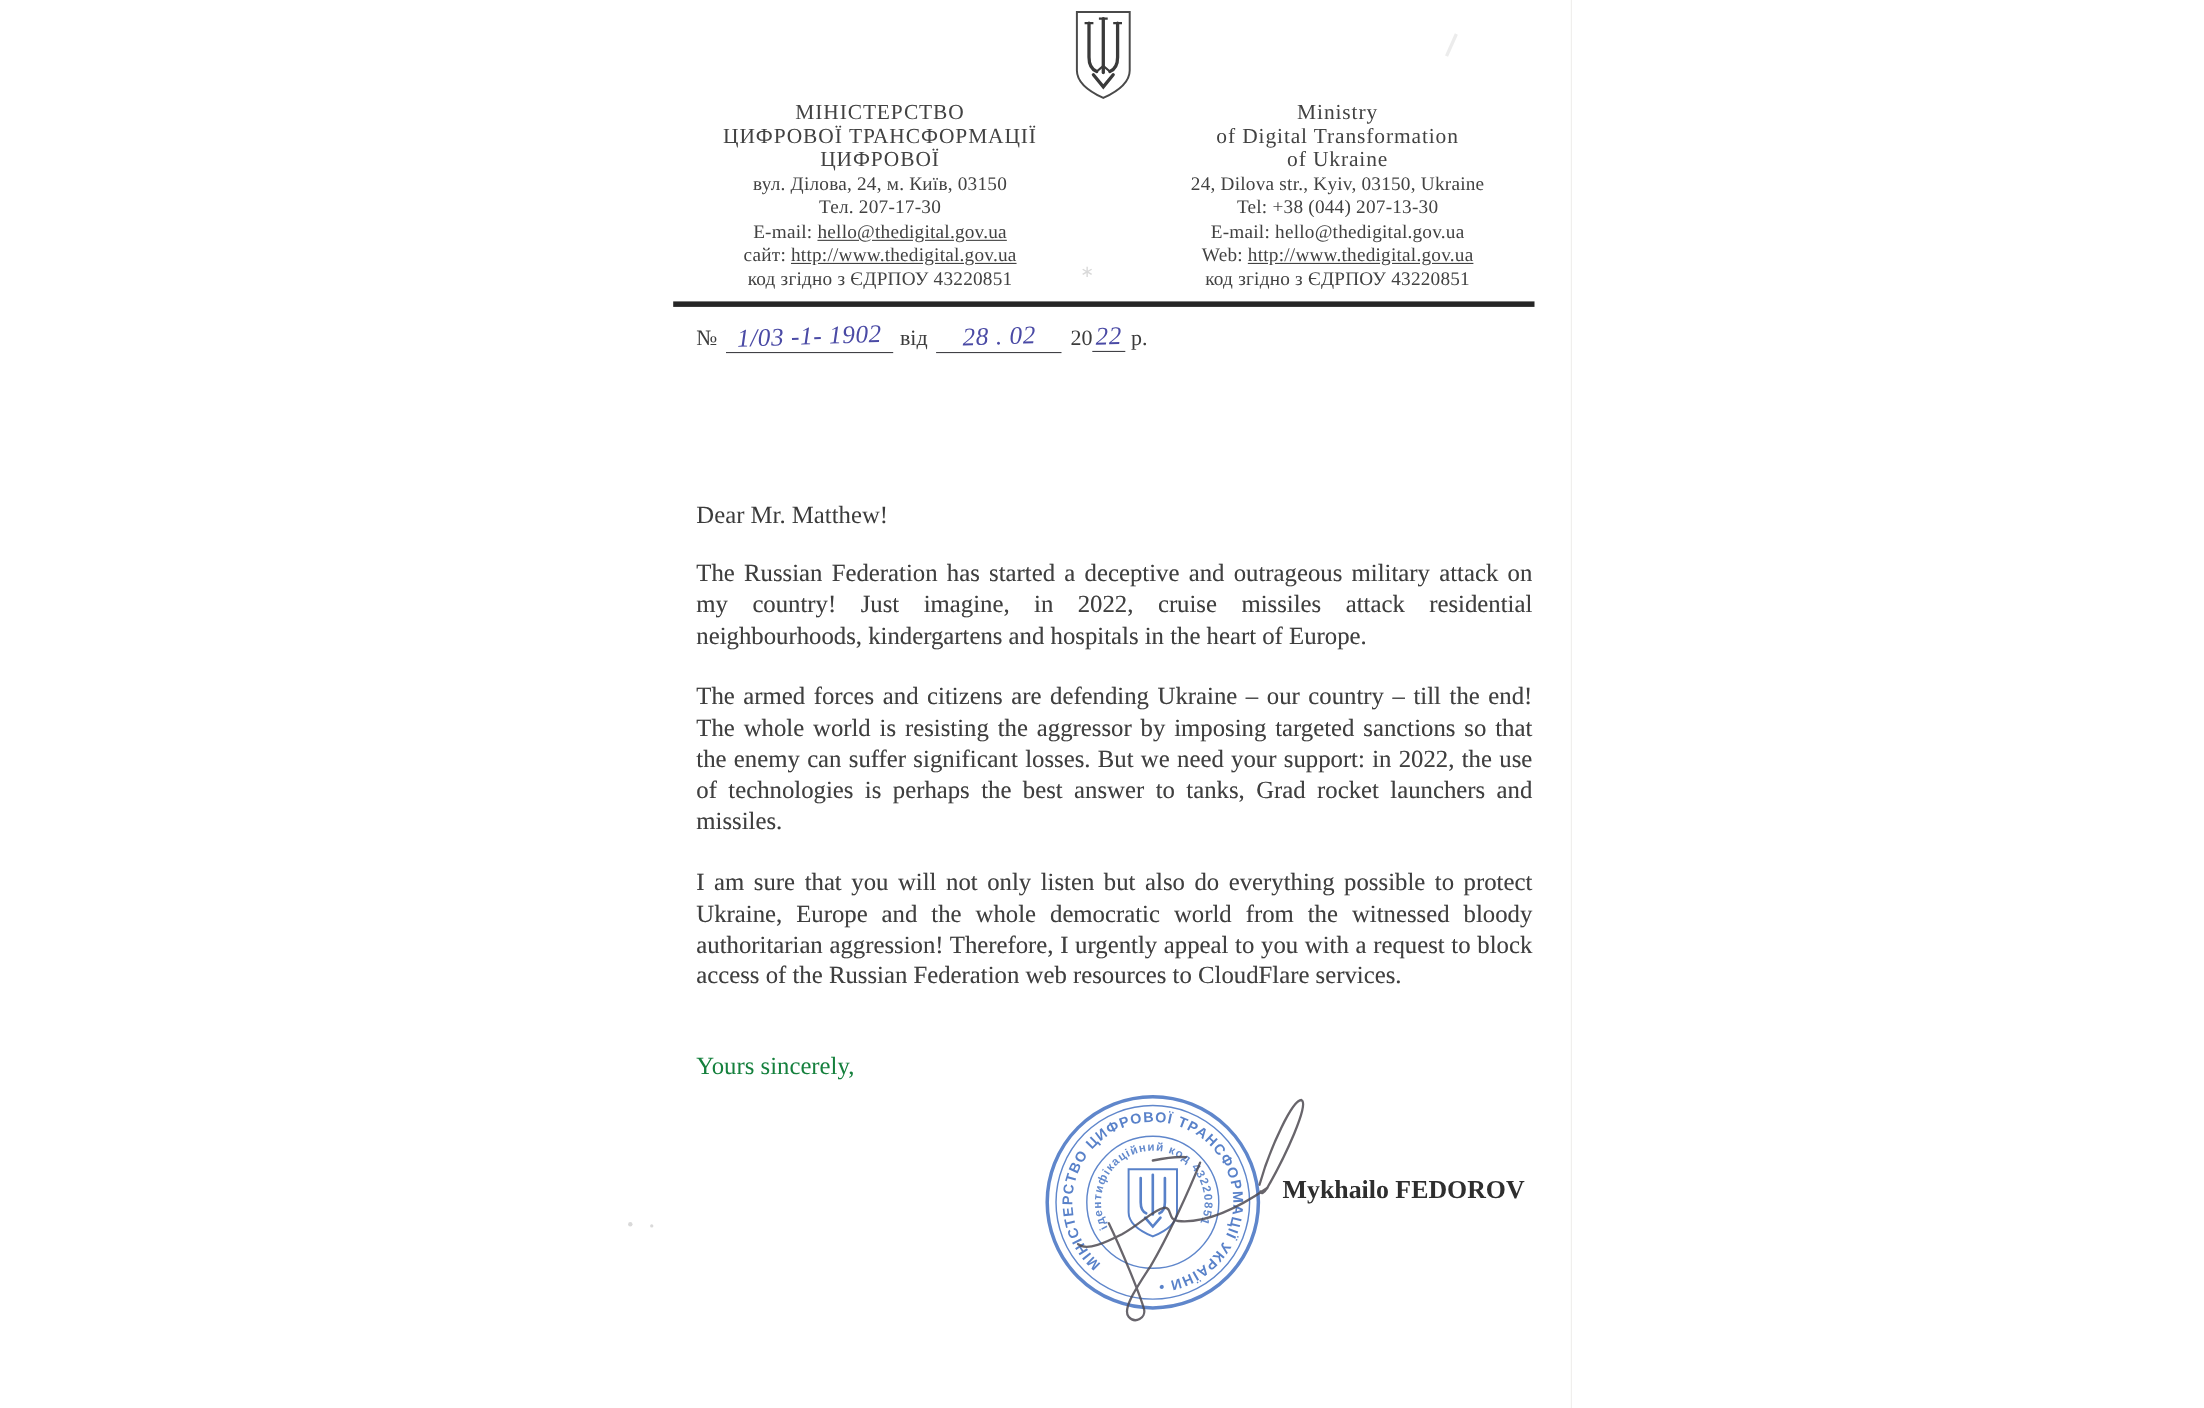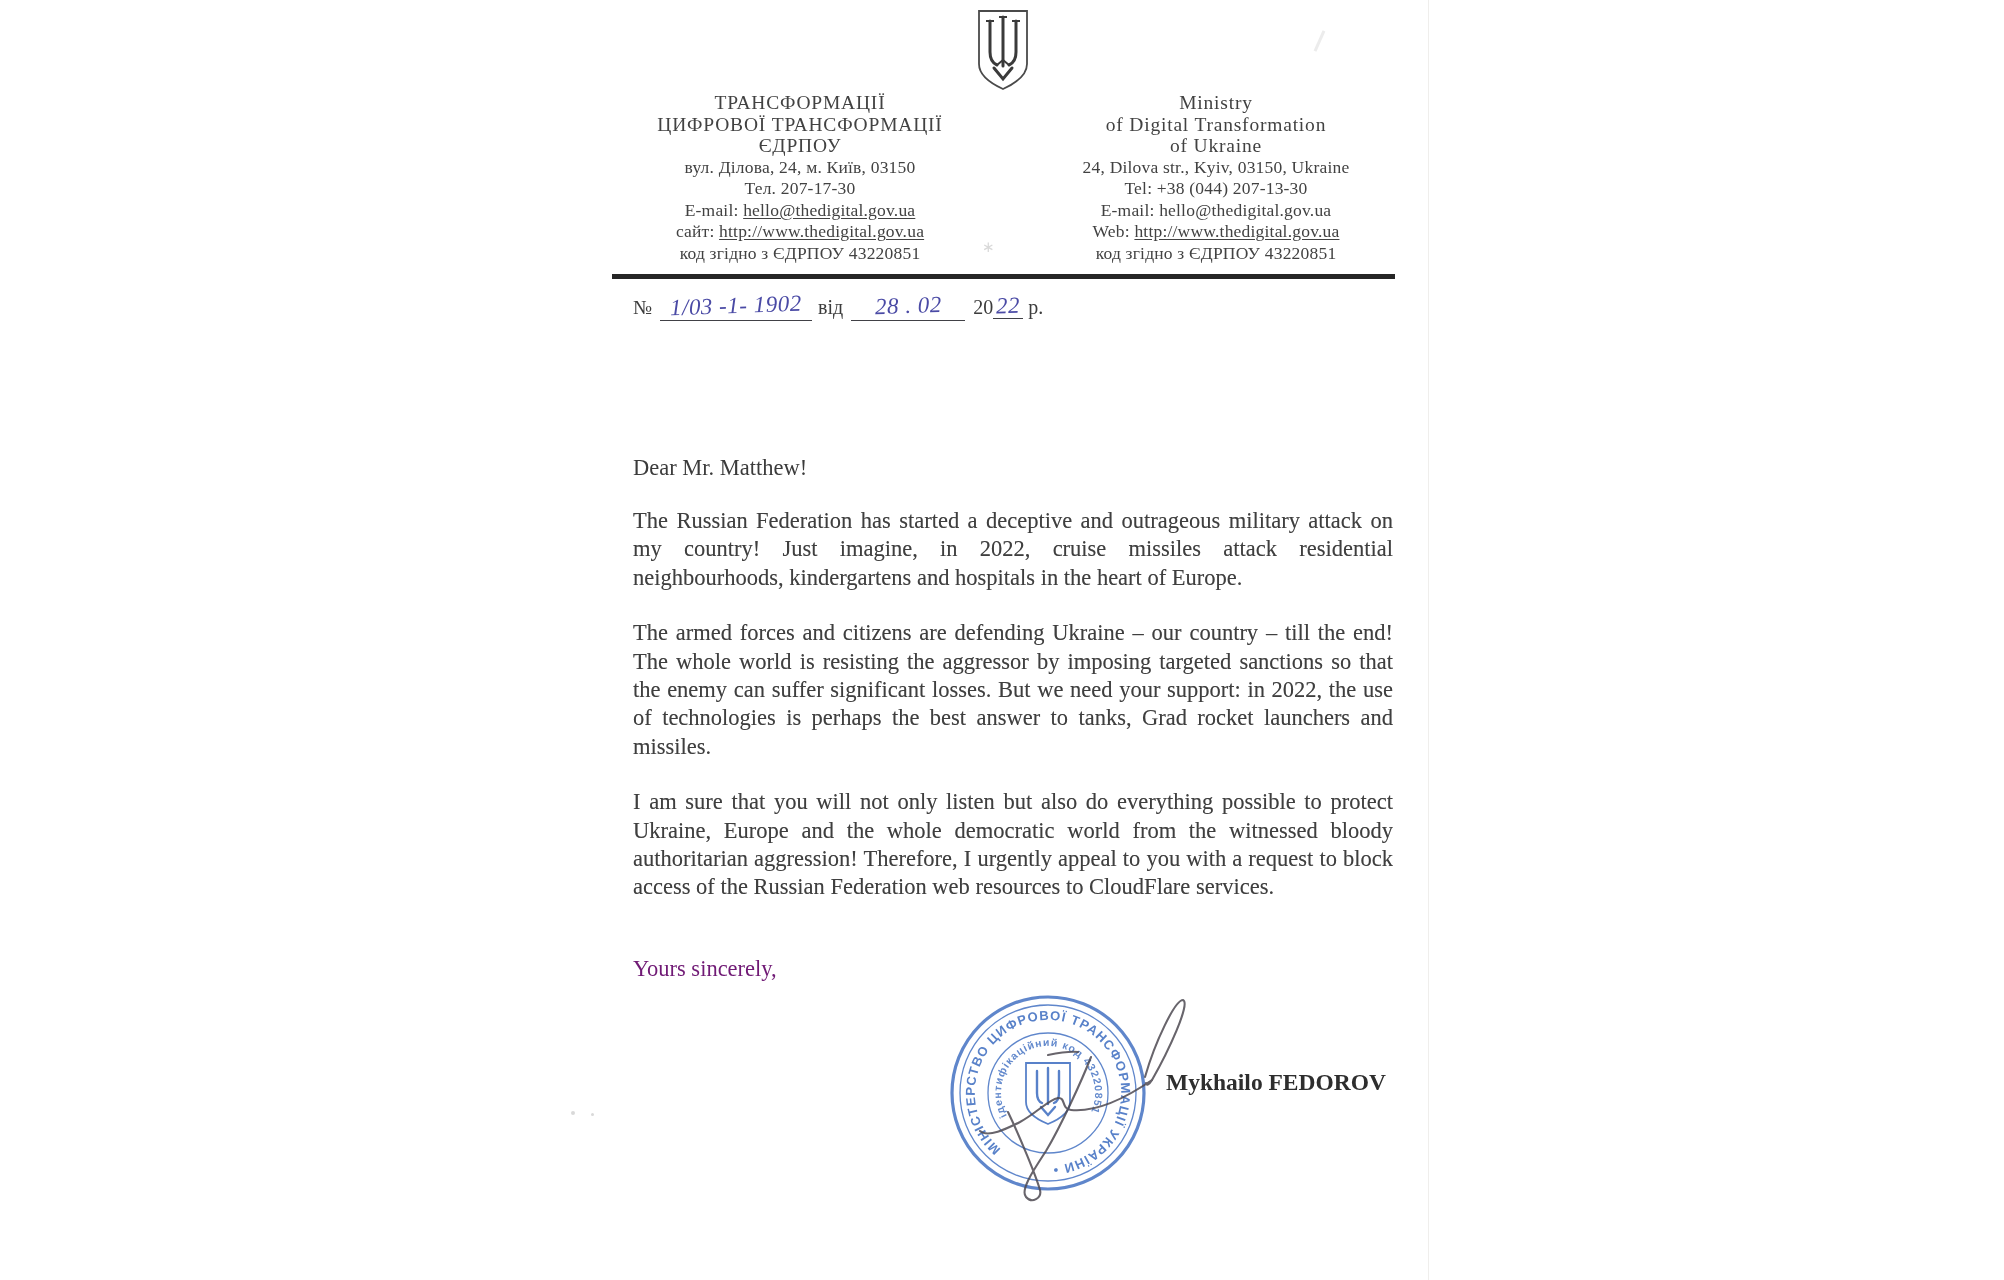--- a/index.html
+++ b/index.html
@@ -27,21 +27,21 @@
         transform:rotate(-2deg) translateY(-1px);letter-spacing:.5px;}
   .yr{border-bottom:1.6px solid #414146;padding:0 3px;}
   
   .recipient{position:absolute;left:633px;top:372px;font-size:22.5px;line-height:28px;color:#3b3b3b;}
   .salutation{position:absolute;left:633px;top:455px;font-size:22.5px;color:#3b3b3b;}
   .body-text{position:absolute;left:633px;top:507px;width:760px;font-size:22.5px;
              line-height:28.4px;text-align:justify;color:#3f3f3f;
              text-shadow:0 0 .4px rgba(40,40,40,.35);}
   .body-text p{margin:0 0 27px 0;}
   .body-text p.tight{margin-bottom:28px;}
-  .closing{position:absolute;left:633px;top:956px;font-size:22.5px;color:#701a75;}
+  .closing{position:absolute;left:633px;top:956px;font-size:22.5px;color:#15803d;}
   .sig-title{position:absolute;left:633px;top:1042px;font-size:23.5px;font-weight:bold;
              line-height:28px;color:#2e2e2e;}
   .sig-name{position:absolute;left:1166px;top:1069px;font-size:23.5px;font-weight:bold;color:#2e2e2e;}
   
   .stampwrap{position:absolute;left:920px;top:962px;width:290px;height:266px;}
   .stampwrap svg{width:100%;height:100%;}
   .ringtext{font-family:"Liberation Sans", sans-serif;font-weight:bold;}
   
   .speck{position:absolute;border-radius:50%;background:#b9b9b9;opacity:.55;}
   .mark1{position:absolute;left:982px;top:238px;color:#d9d9d9;font-size:15px;}
@@ -65,23 +65,23 @@
     </g>
     <g fill="none" stroke="#3a3a3a" stroke-width="2">
       <path d="M13,13 H21"></path>
         <path d="M39,13 H47"></path>
         <path d="M26,9 H34"></path>
       <path d="M24,57 L30,52 L36,57"></path>
     </g>
   </svg>
 
   <div class="hdr hdr-left">
-    <div class="org">ТРАНСФОРМАЦІЇ</div>
+    <div class="org">МІНІСТЕРСТВО</div>
     <div class="org">ЦИФРОВОЇ ТРАНСФОРМАЦІЇ</div>
-    <div class="org">ЄДРПОУ</div>
+    <div class="org">ЦИФРОВОЇ</div>
     <div class="det">вул. Ділова, 24, м. Київ, 03150</div>
     <div class="det">Тел. 207-17-30</div>
     <div class="det"><span>E-mail: </span><span class="u">hello@thedigital.gov.ua</span></div>
     <div class="det"><span>сайт: </span><span class="u">http://www.thedigital.gov.ua</span></div>
     <div class="det">код згідно з ЄДРПОУ 43220851</div>
   </div>
 
   <div class="hdr hdr-right">
     <div class="org">Ministry</div>
     <div class="org">of Digital Transformation</div>

